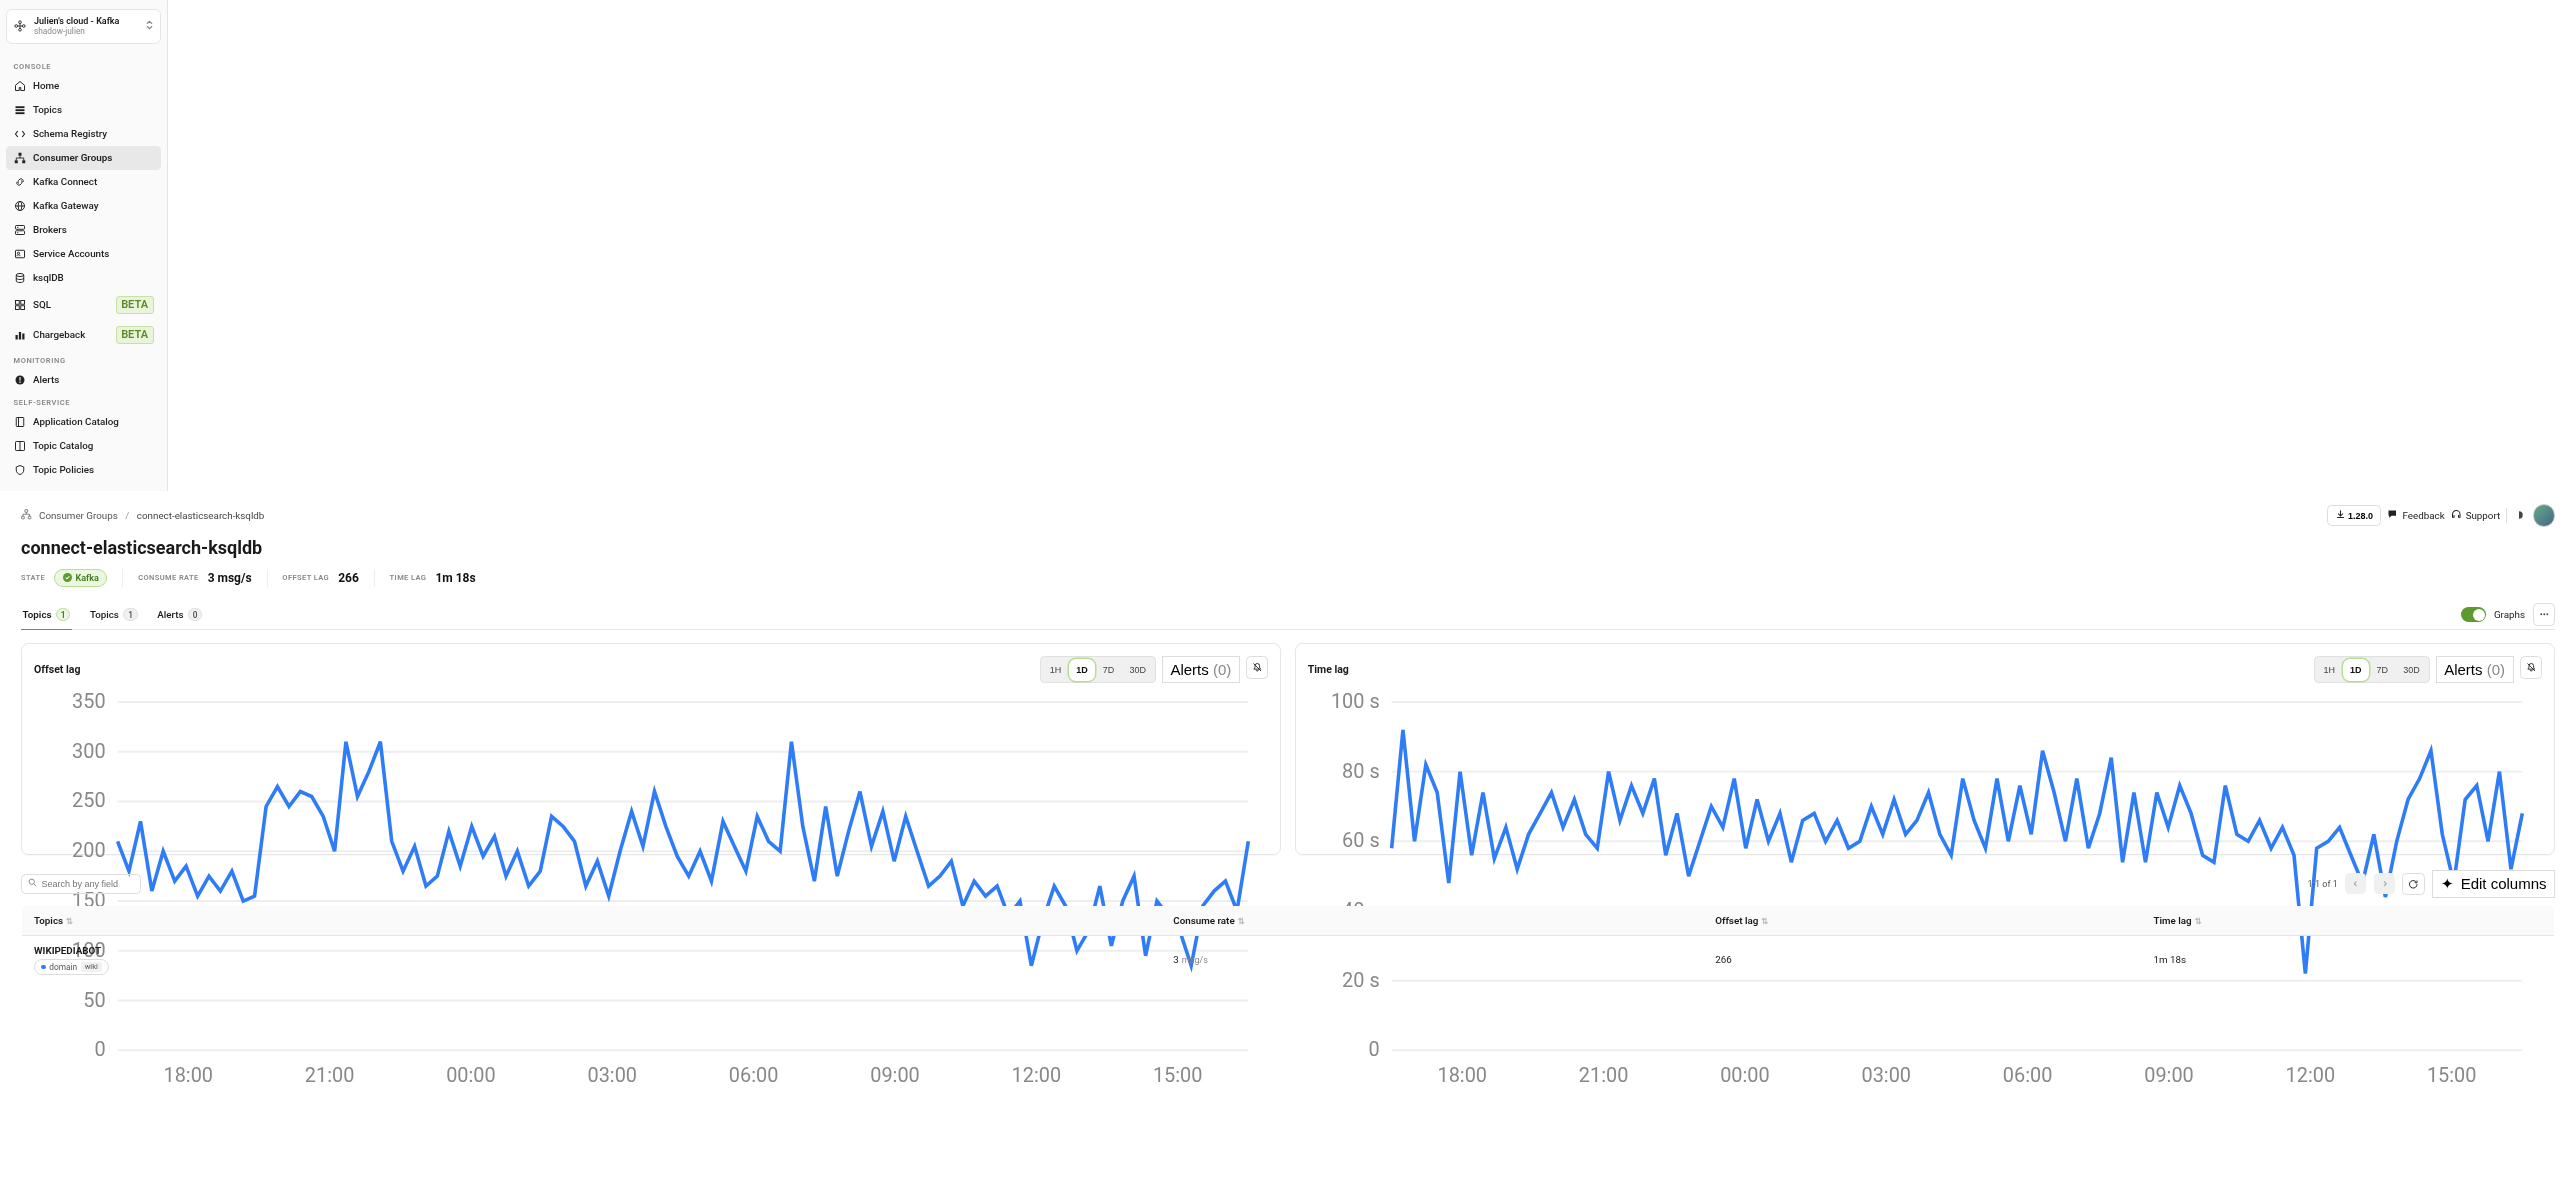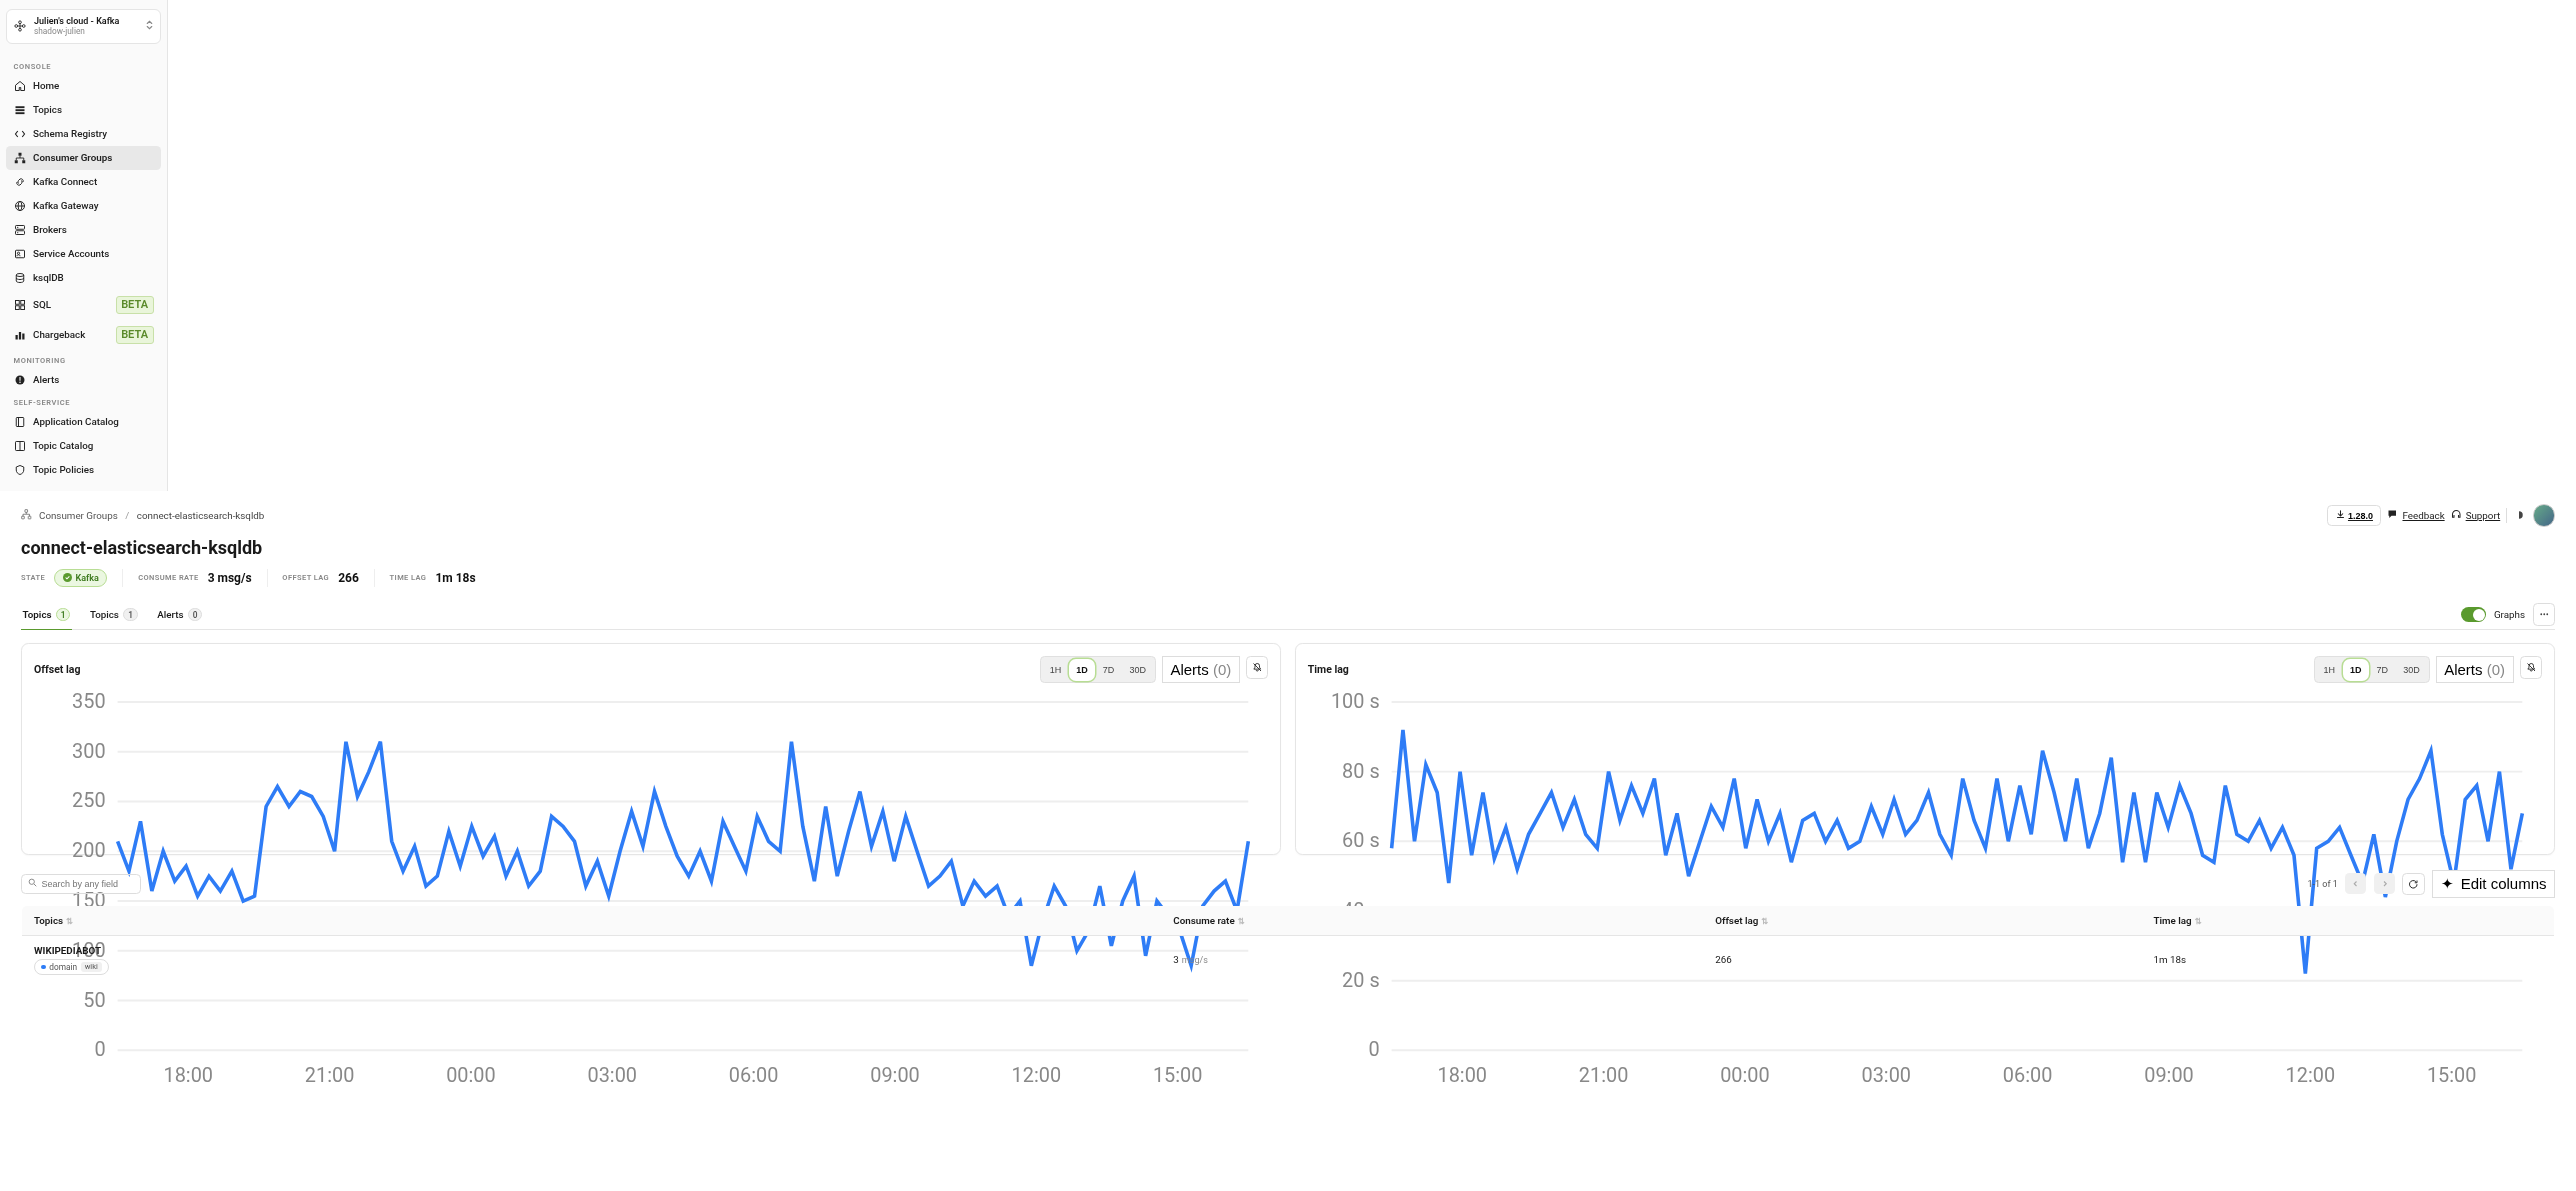--- a/index.html
+++ b/index.html
@@ -17,21 +17,21 @@
 .nav-item.active { background: #e8e8e8; font-weight: 600; }
 .nav-icon { width: 12px; height: 12px; display: flex; align-items: center; justify-content: center; flex-shrink: 0; }
 .nav-label { flex: 1; }
 .beta-badge { font-size: 11px; font-weight: 600; padding: 1.5px 4.5px; border-radius: 3px; background: #e9f5da; color: #5a8a2a; border: 0.8px solid #c8e0a8; }
 .main { flex: 1; display: flex; flex-direction: column; padding: 13.5px 21px; overflow-y: auto; }
 .top-row { display: flex; align-items: center; justify-content: space-between; margin-bottom: 10.5px; }
 .breadcrumb { display: flex; align-items: center; gap: 7.5px; font-size: 9.8px; color: #555; }
 .breadcrumb a { color: #555; text-decoration: none; }
 .breadcrumb .sep { color: #999; }
 .breadcrumb .current { color: #444; }
-.top-actions { display: flex; align-items: center; gap: 6px; text-decoration: underline; }
+.top-actions { display: flex; align-items: center; gap: 6px; }
 .version-btn { display: flex; align-items: center; gap: 3px; padding: 3.8px 7.5px; border: 0.8px solid #ddd; border-radius: 4.5px; background: #fff; cursor: pointer; font-size: 9px; font-weight: 600; }
 .link-btn { display: flex; align-items: center; gap: 4.5px; cursor: pointer; font-size: 9.8px; color: #222; }
 .divider-v { width: 0.8px; height: 15px; background: #ddd; }
 .theme-btn { width: 13.5px; height: 13.5px; cursor: pointer; color: #444; }
 .avatar { width: 22.5px; height: 22.5px; border-radius: 50%; background: linear-gradient(135deg,#6a8,#468); border: 0.8px solid #ccc; cursor: pointer; }
 h1.page-title { font-size: 18px; font-weight: 700; margin-bottom: 10.5px; }
 .stats { display: flex; align-items: center; gap: 15px; margin-bottom: 13.5px; }
 .stat-label { font-size: 7.5px; font-weight: 600; letter-spacing: 0.4px; color: #888; }
 .stable-badge { display: inline-flex; align-items: center; gap: 3.8px; padding: 3px 7.5px; border-radius: 750px; background: #ebf7e1; color: #3d7a1e; border: 0.8px solid #b8dd94; font-size: 9px; font-weight: 600; }
 .stable-badge .dot { width: 9px; height: 9px; fill: #5a9a2e; }

